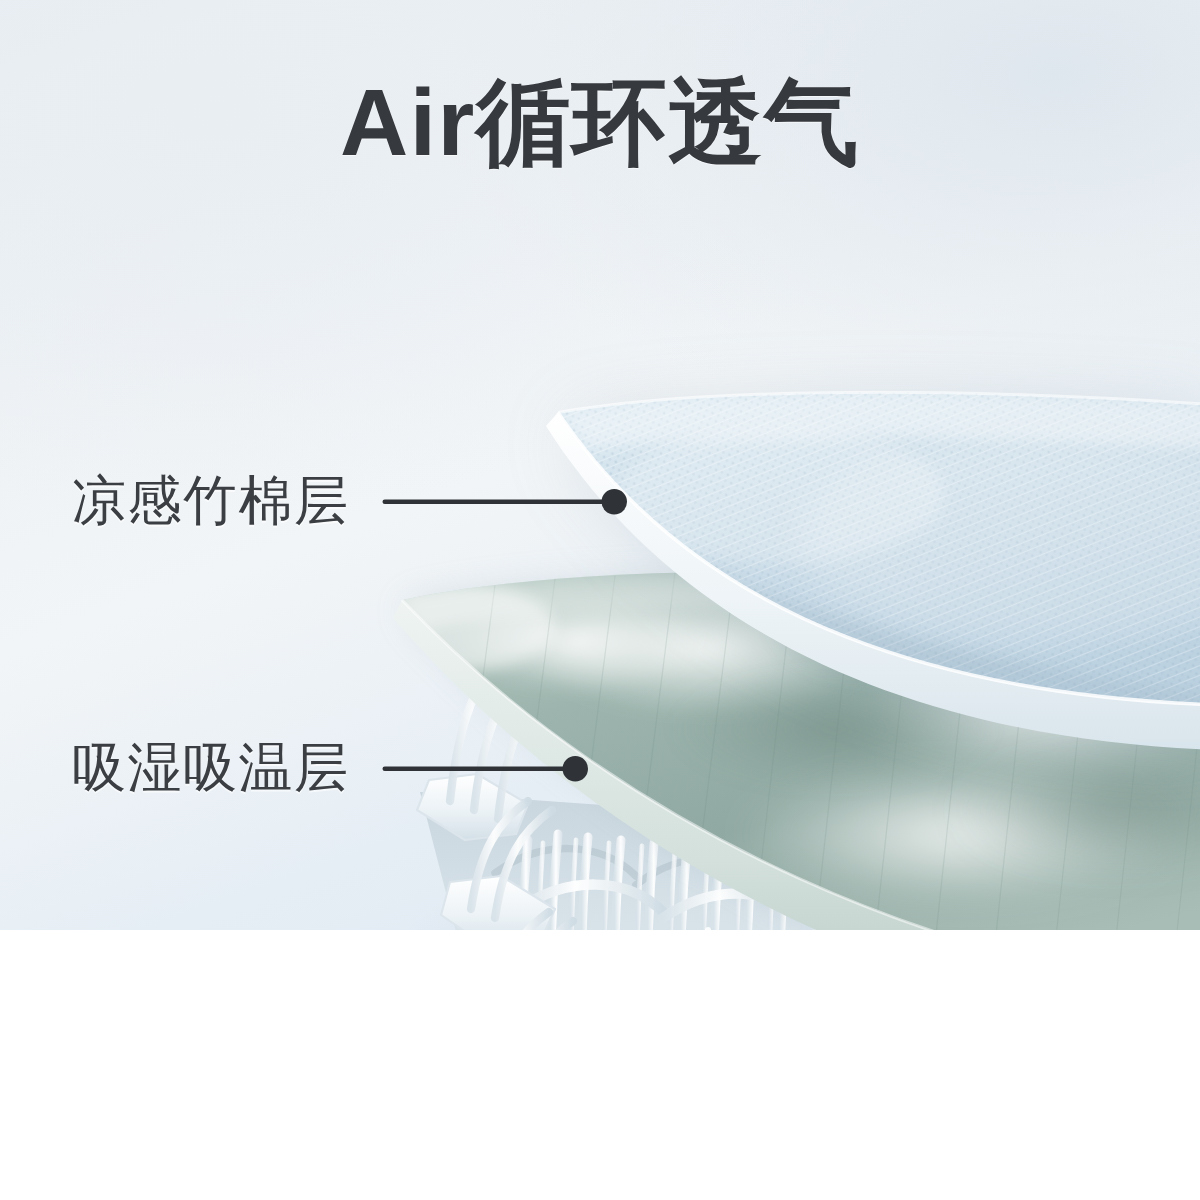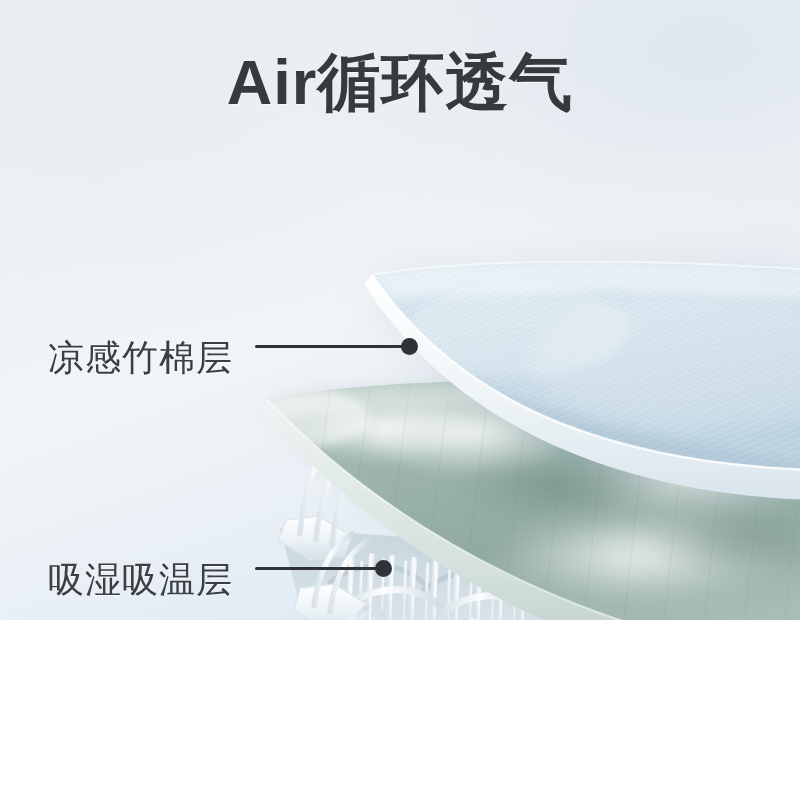--- a/index.html
+++ b/index.html
@@ -73,40 +73,39 @@
     display: flex;
     align-items: center;
     white-space: nowrap;
   }
   .callout-text {
     font-size: 36px;
     line-height: 40px;
     color: #3b3e42;
     letter-spacing: 1px;
     text-shadow: 0 1px 0 rgba(255,255,255,0.6);
-    margin-top: 24px;
   }
   .callout-line {
     height: 3px;
     background: #2f3236;
     margin-left: 22px;
     border-radius: 2px;
   }
   .callout-dot {
     width: 17px;
     height: 17px;
     border-radius: 50%;
     background: #2f3236;
     margin-left: -2px;
     flex: 0 0 auto;
   }
 
   #callout-0 { left: 48px; top: 314px; }
   #callout-0 .callout-line { width: 148px; }
-  #callout-1 { left: 48px; top: 536px; }
+  #callout-1 { left: 48px; top: 492px; }
   #callout-1 .callout-line { width: 122px; }
   #callout-2 { left: 48px; top: 683px; }
   #callout-2 .callout-line { width: 146px; }
 </style>
 </head>
 <body>
 
 <div id="poster">
 
   <svg class="product" viewBox="0 0 800 800" preserveAspectRatio="none">

